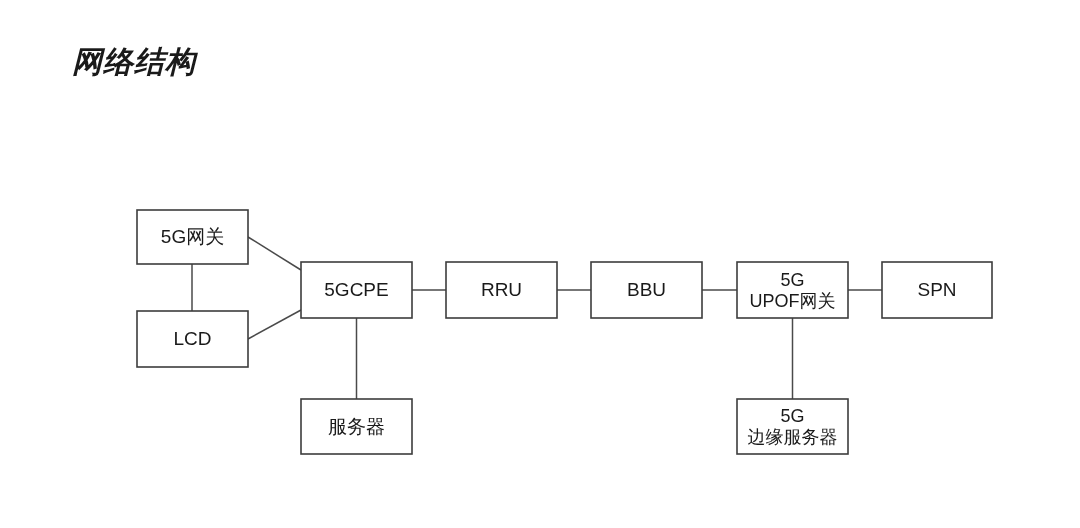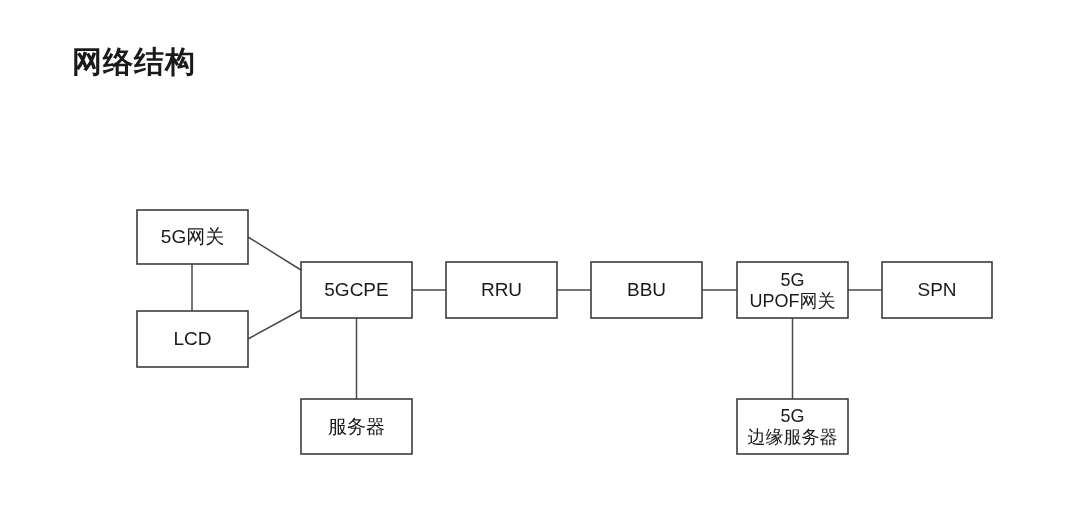--- a/index.html
+++ b/index.html
@@ -19,20 +19,21 @@
   #page-title {
     position: absolute;
     left: 72px;
     top: 44px;
     font-size: 30px;
     font-weight: bold;
     letter-spacing: 1px;
     color: #1a1a1a;
     line-height: 1.2;
     white-space: pre;
+    font-style: italic;
   }
   #diagram-wrap {
     position: absolute;
     left: 0;
     top: 0;
     width: 1080px;
     height: 528px;
     border-radius: 21px;
   }
   svg.diagram {

